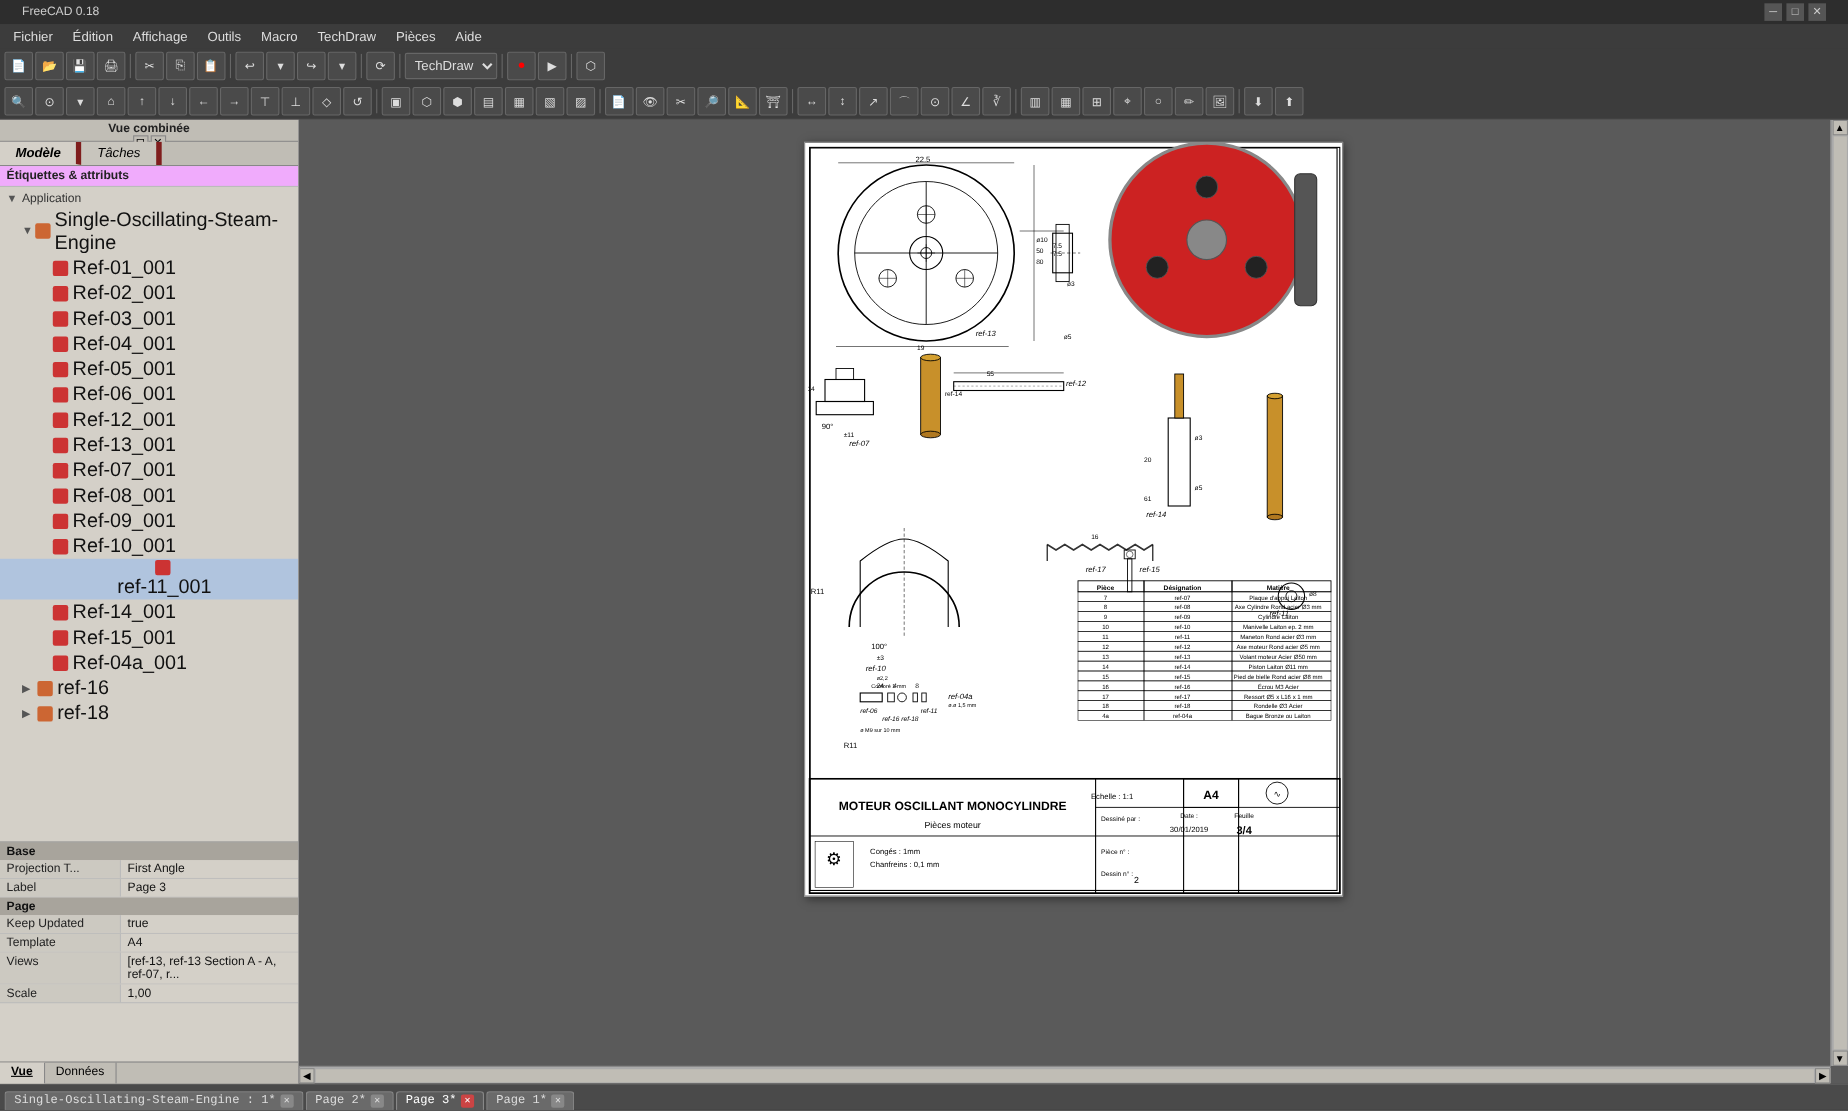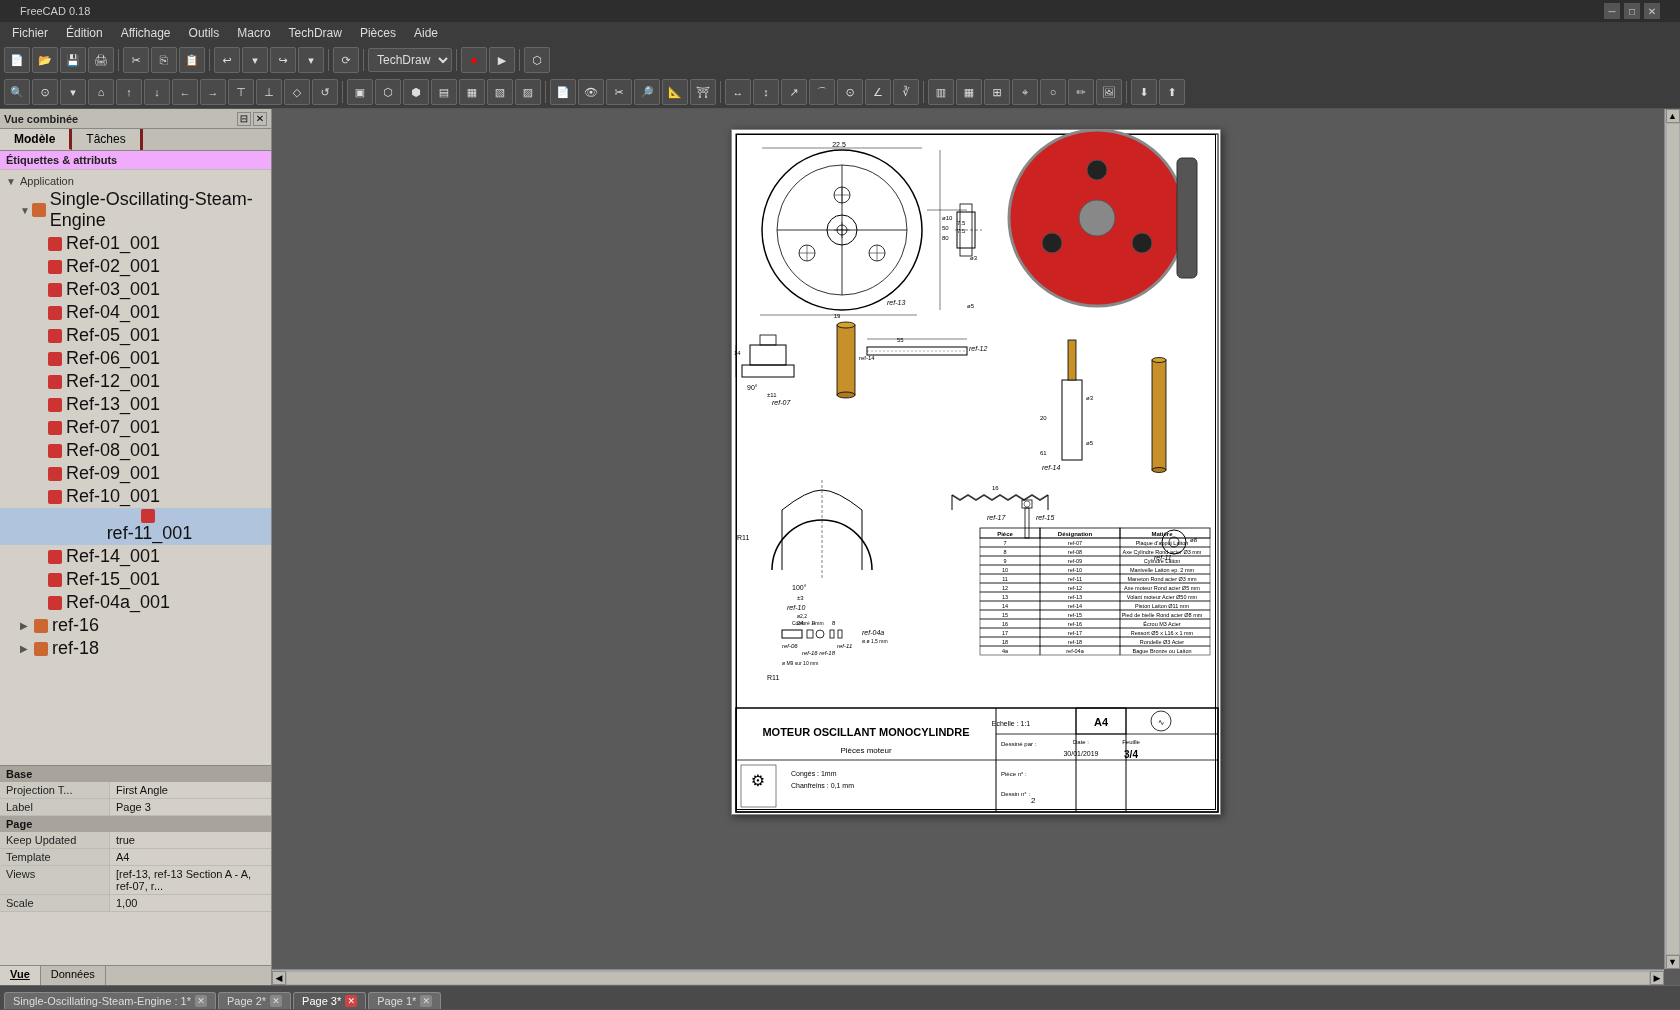--- a/index.html
+++ b/index.html
@@ -96,20 +96,21 @@
 
     
     #panel-header {
       background: #c0bdb5;
       border-bottom: 1px solid #888;
       display: flex;
       align-items: center;
       justify-content: space-between;
       padding: 2px 4px;
       height: 20px;
+      flex-direction: column;
     }
     .panel-title { font-size: 11px; font-weight: bold; color: #222; }
     .panel-btns { display: flex; gap: 2px; }
     .panel-btn {
       width: 14px; height: 14px;
       background: #c0bdb5;
       border: 1px solid #888;
       font-size: 10px;
       display: flex; align-items: center; justify-content: center;
       cursor: pointer;
@@ -118,22 +119,23 @@
     
     #panel-tabs {
       display: flex;
       background: #c0bdb5;
       border-bottom: 1px solid #888;
     }
     .panel-tab {
       padding: 3px 14px;
       font-size: 12px;
       cursor: pointer;
-      border-right: 3px solid #7f1d1d;
+      border-right: 5px solid #7f1d1d;
       background: #c8c5bd;
+      font-style: italic;
     }
     .panel-tab.active {
       background: #d4d0c8;
       border-bottom: 1px solid #d4d0c8;
       font-weight: bold;
     }
 
     
     #tree-area {
       flex: 1;
@@ -288,20 +290,21 @@
       align-items: center;
       background: #6a6a6a;
       color: #ddd;
       font-size: 11px;
       padding: 2px 8px;
       border-radius: 3px 3px 0 0;
       cursor: pointer;
       gap: 4px;
       border: 1px solid #888;
       border-bottom: none;
+      font-family: Liberation Mono, monospace;
     }
     .page-tab.active { background: #5a5a5a; color: #fff; }
     .page-tab .tab-close {
       width: 12px; height: 12px;
       background: #888;
       border-radius: 2px;
       display: flex; align-items: center; justify-content: center;
       font-size: 9px; cursor: pointer;
     }
     .page-tab.active .tab-close { background: #cc4444; }

